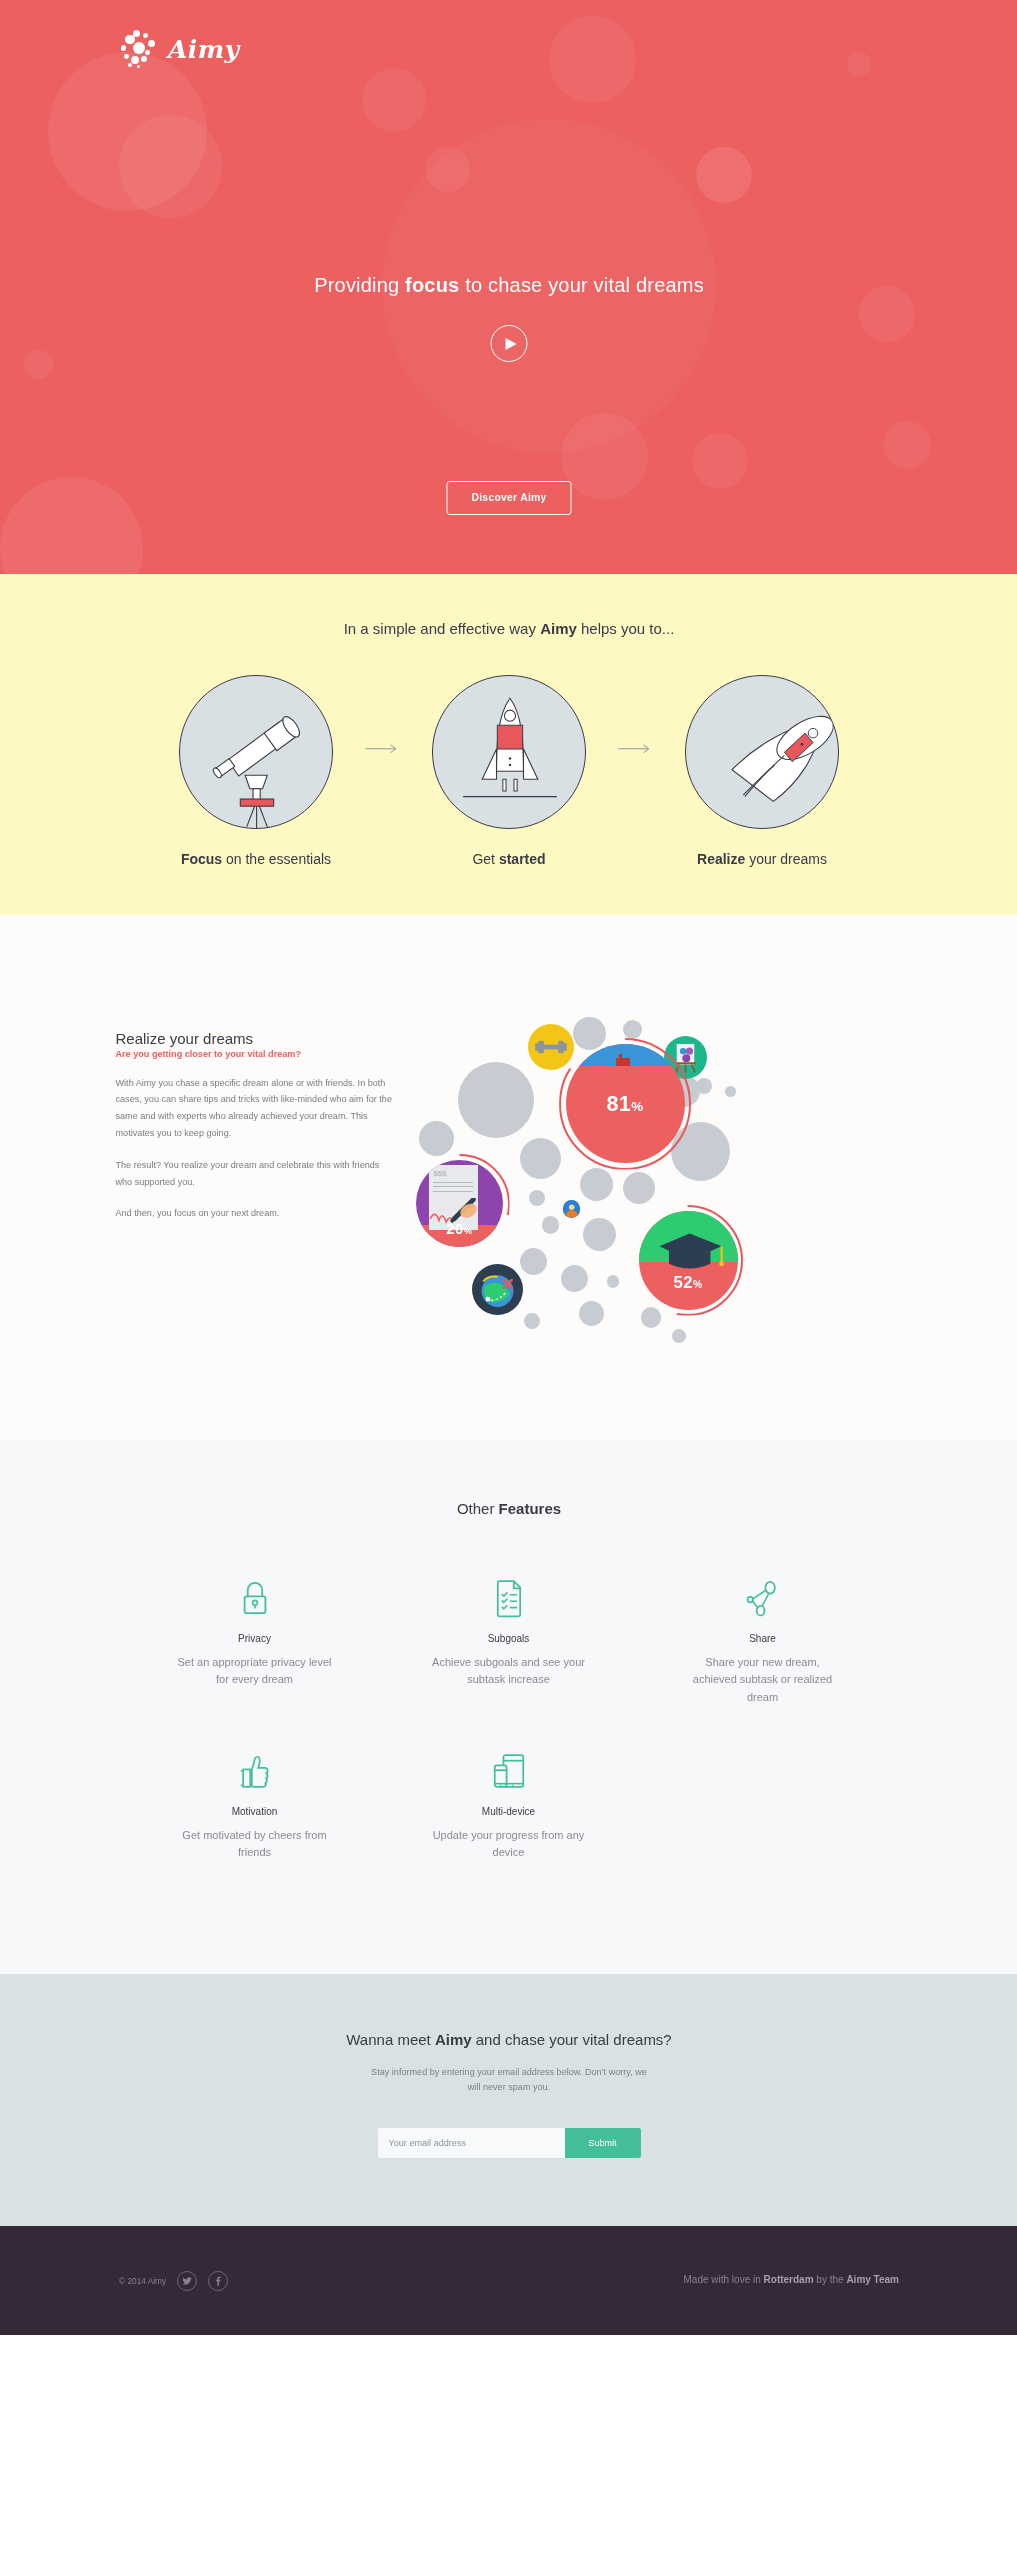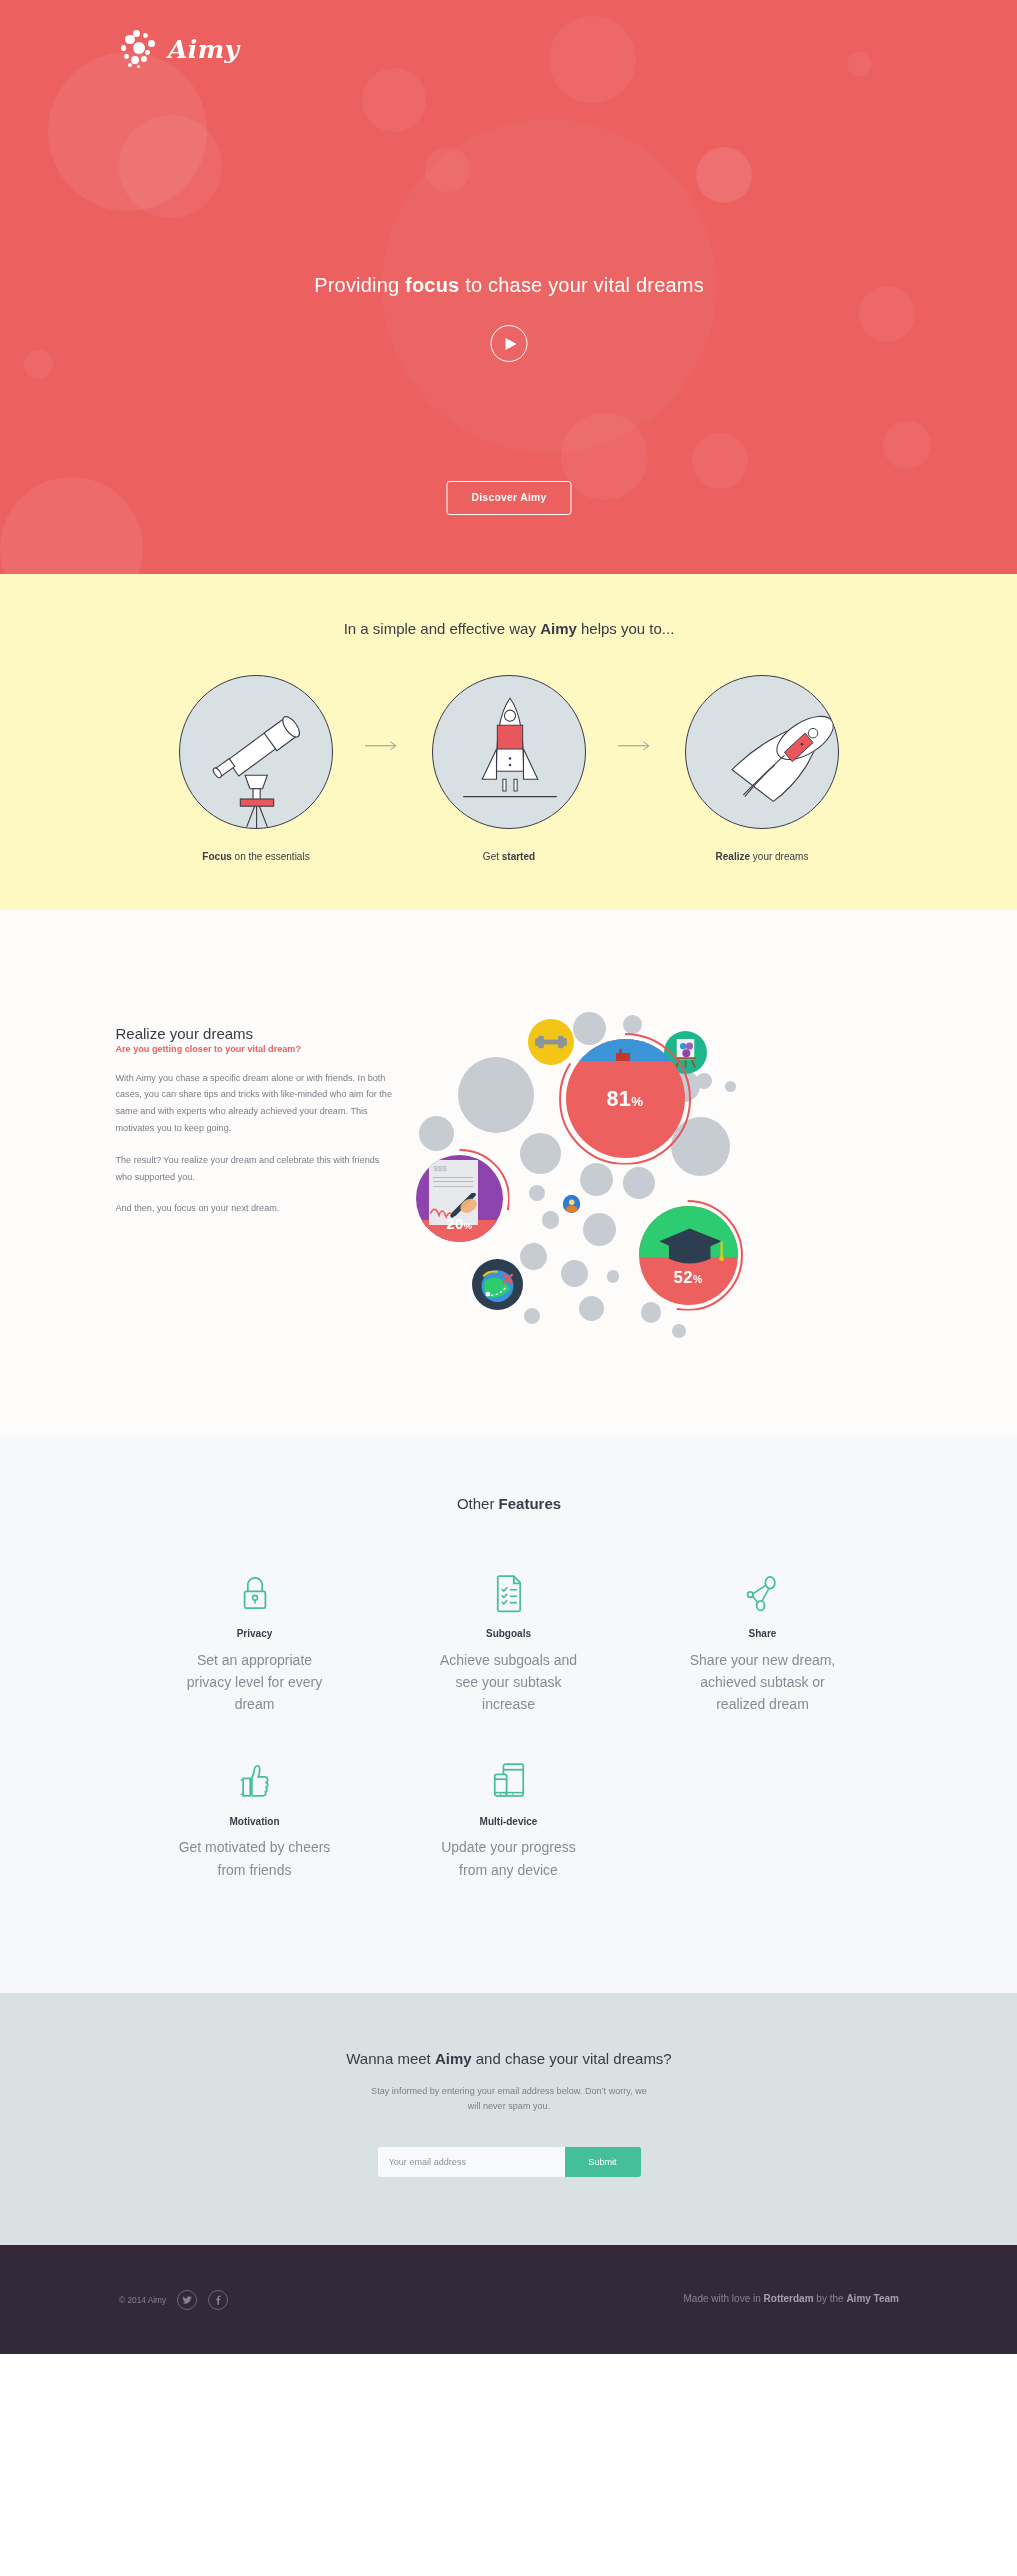--- a/index.html
+++ b/index.html
@@ -64,21 +64,21 @@
   .steps-heading b { font-weight: 700; }
   .steps-row {
     display: flex; align-items: center; justify-content: center; gap: 0;
   }
   .step { width: 208px; text-align: center; }
   .step-circle {
     width: 154px; height: 154px; border-radius: 50%;
     background: #d8e0e3; border: 1.6px solid #3b3b47;
     margin: 0 auto 22px; position: relative; overflow: hidden;
   }
-  .step-label { font-size: 10px; font-weight: 300; color: #3b3b47; }
+  .step-label { font-size: 14px; font-weight: 300; color: #3b3b47; }
   .step-label b { font-weight: 700; }
   .step-arrow { width: 45px; display: flex; align-items: center; justify-content: center; margin-bottom: 45px; }
 
   
   .realize-section { background: #fdfcfa; padding: 80px 0 103px; }
   .realize-inner { width: 787px; margin: 0 auto; display: flex; gap: 16px; }
   .realize-copy { width: 278px; padding-top: 35px; }
   .realize-title { font-size: 15px; font-weight: 400; color: #3b3b47; margin-bottom: 1.6px; }
   .realize-sub { font-size: 9.1px; font-weight: 700; color: #ec6060; margin-bottom: 16px; }
   .realize-p { font-size: 9.1px; line-height: 1.85; color: #7b7b87; font-weight: 300; margin-bottom: 15px; }
@@ -92,22 +92,22 @@
   .pct-label small { font-size: .62em; font-weight: 700; }
   .ring { position: absolute; border-radius: 50%; border: 2.4px solid #e8575b; }
 
   
   .features-section { background: #f6f8f9; padding: 60px 0 72px; }
   .features-heading { text-align: center; font-size: 15px; font-weight: 300; color: #3b3b47; margin-bottom: 56px; }
   .features-heading b { font-weight: 700; }
   .features-grid { width: 763px; margin: 0 auto; display: flex; flex-wrap: wrap; }
   .feature { width: 254px; text-align: center; margin-bottom: 40px; }
   .feature-icon { height: 49px; display: flex; align-items: center; justify-content: center; margin-bottom: 11px; }
-  .feature-title { font-size: 10px; font-weight: 700; color: #3b3b47; margin-bottom: 9.5px; }
-  .feature-desc { font-size: 14px; line-height: 1.6; color: #8a8a95; font-weight: 300; max-width: 159px; margin: 0 auto; }
+  .feature-title { font-size: 10px; font-weight: 400; color: #3b3b47; margin-bottom: 9.5px; }
+  .feature-desc { font-size: 11px; line-height: 1.6; color: #8a8a95; font-weight: 300; max-width: 159px; margin: 0 auto; }
 
   
   .signup-section { background: #d9e1e3; padding: 57px 0 68px; text-align: center; }
   .signup-title { font-size: 15px; font-weight: 300; color: #3b3b47; margin-bottom: 17.5px; }
   .signup-title b { font-weight: 700; }
   .signup-sub { font-size: 9.1px; line-height: 1.65; color: #7b8287; font-weight: 400; max-width: 278px; margin: 0 auto 33px; }
   .signup-form { display: flex; justify-content: center; }
   .email-input {
     width: 187px; height: 30px; border: none; background: #f7f9fa;
     padding: 0 11px; font-size: 9.1px; color: #3b3b47;

